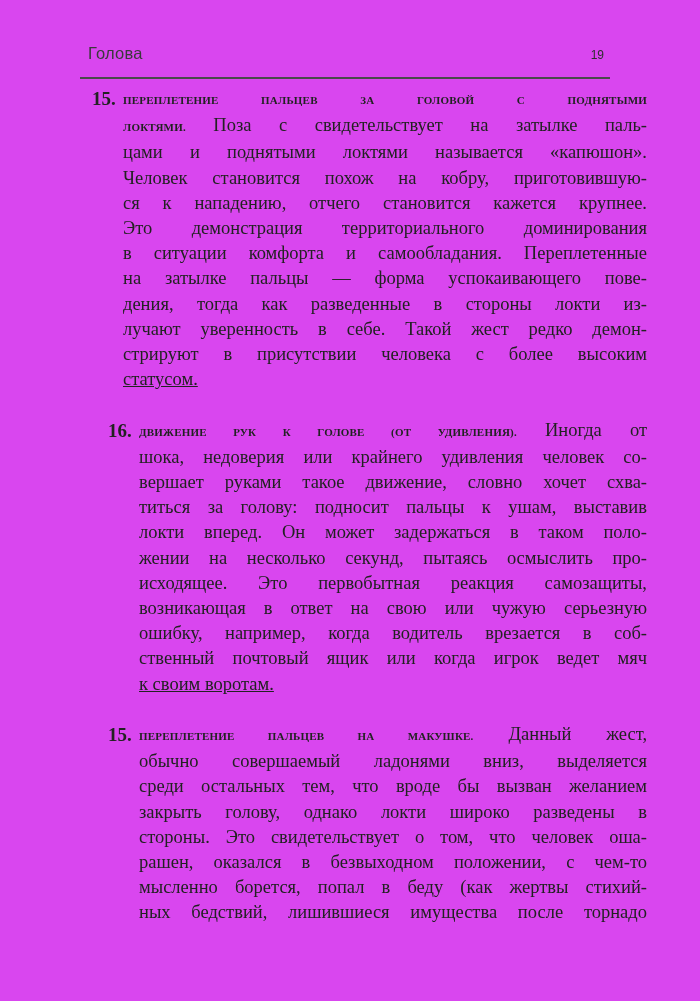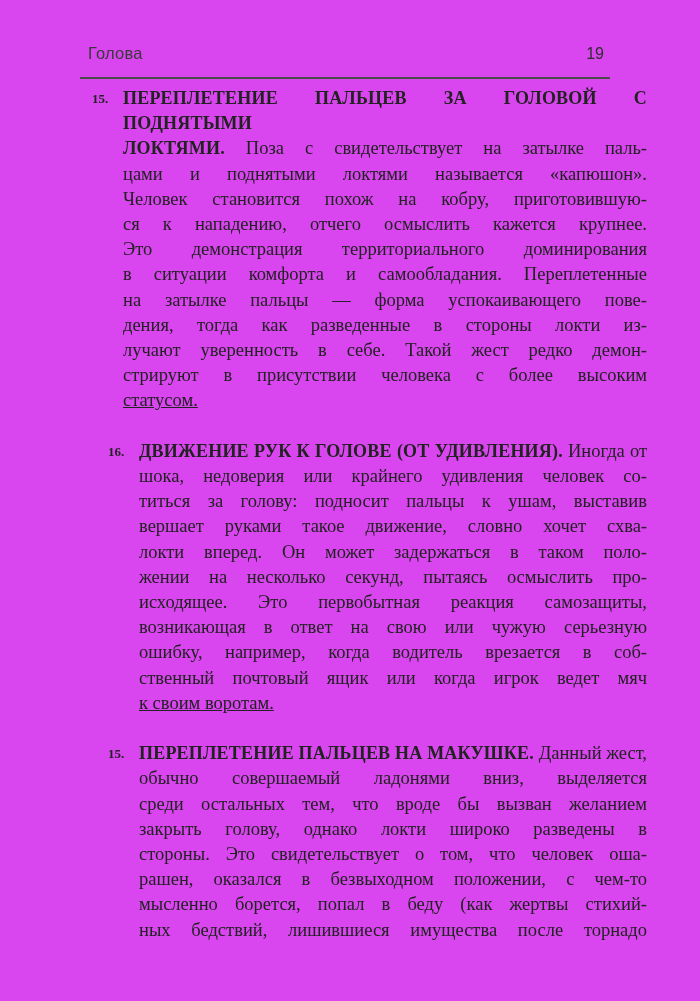--- a/index.html
+++ b/index.html
@@ -23,21 +23,21 @@
     font-family: "Liberation Sans", sans-serif;
     color: #3a3a3a;
   }
   .section-title {
     margin-left: 8px;
     font-size: 16.5px;
     letter-spacing: 0.2px;
   }
   .page-number {
     margin-right: 6px;
-    font-size: 16px;
+    font-size: 12px;
     color: #2e2e2e;
   }
   .rule {
     position: absolute;
     left: 80px;
     top: 77px;
     width: 530px;
     height: 2px;
     background: #4a4a4a;
   }
@@ -49,72 +49,72 @@
     font-size: 18.5px;
     line-height: 25.2px;
     color: #222222;
   }
   .para { display: flex; }
   .para + .para { margin-top: 25.2px; margin-left: 16px; }
   .para-num {
     flex: none;
     width: 31px;
     font-weight: bold;
-    font-size: 13px;
+    font-size: 19px;
     line-height: 25.2px;
   }
   .para-body { flex: 1; min-width: 0; }
   .line {
     text-align: justify;
     text-align-last: justify;
   }
   .line.flush {
     text-align-last: left;
     text-decoration: underline;
   }
   .hd {
     font-weight: bold;
-    font-size: 18px;
+    font-size: 11px;
     letter-spacing: 0.2px;
   }
 </style>
 </head>
 <body>
 
 <div class="page">
   <div class="header">
     <span class="section-title">Голова</span>
     <span class="page-number">19</span>
   </div>
   <div class="rule"></div>
   <div class="content">
       <div class="para">
         <div class="para-num">15.</div>
         <div class="para-body">
           <div class="line"><span class="hd">ПЕРЕПЛЕТЕНИЕ ПАЛЬЦЕВ ЗА ГОЛОВОЙ С ПОДНЯТЫМИ</span></div>
           <div class="line"><span class="hd">ЛОКТЯМИ.</span><span> Поза с свидетельствует на затылке паль-</span></div>
           <div class="line"><span>цами и поднятыми локтями называется «капюшон».</span></div>
           <div class="line"><span>Человек становится похож на кобру, приготовившую-</span></div>
-          <div class="line"><span>ся к нападению, отчего осмыслить кажется крупнее.</span></div>
+          <div class="line"><span>ся к нападению, отчего становится кажется крупнее.</span></div>
           <div class="line"><span>Это демонстрация территориального доминирования</span></div>
           <div class="line"><span>в ситуации комфорта и самообладания. Переплетенные</span></div>
           <div class="line"><span>на затылке пальцы — форма успокаивающего пове-</span></div>
           <div class="line"><span>дения, тогда как разведенные в стороны локти из-</span></div>
           <div class="line"><span>лучают уверенность в себе. Такой жест редко демон-</span></div>
           <div class="line"><span>стрируют в присутствии человека с более высоким</span></div>
           <div class="line flush"><span>статусом.</span></div>
         </div>
       </div>
       <div class="para">
         <div class="para-num">16.</div>
         <div class="para-body">
           <div class="line"><span class="hd">ДВИЖЕНИЕ РУК К ГОЛОВЕ (ОТ УДИВЛЕНИЯ).</span><span> Иногда от</span></div>
           <div class="line"><span>шока, недоверия или крайнего удивления человек со-</span></div>
+          <div class="line"><span>вершает руками такое движение, словно хочет схва-</span></div>
           <div class="line"><span>титься за голову: подносит пальцы к ушам, выставив</span></div>
-          <div class="line"><span>вершает руками такое движение, словно хочет схва-</span></div>
           <div class="line"><span>локти вперед. Он может задержаться в таком поло-</span></div>
           <div class="line"><span>жении на несколько секунд, пытаясь осмыслить про-</span></div>
           <div class="line"><span>исходящее. Это первобытная реакция самозащиты,</span></div>
           <div class="line"><span>возникающая в ответ на свою или чужую серьезную</span></div>
           <div class="line"><span>ошибку, например, когда водитель врезается в соб-</span></div>
           <div class="line"><span>ственный почтовый ящик или когда игрок ведет мяч</span></div>
           <div class="line flush"><span>к своим воротам.</span></div>
         </div>
       </div>
       <div class="para">

